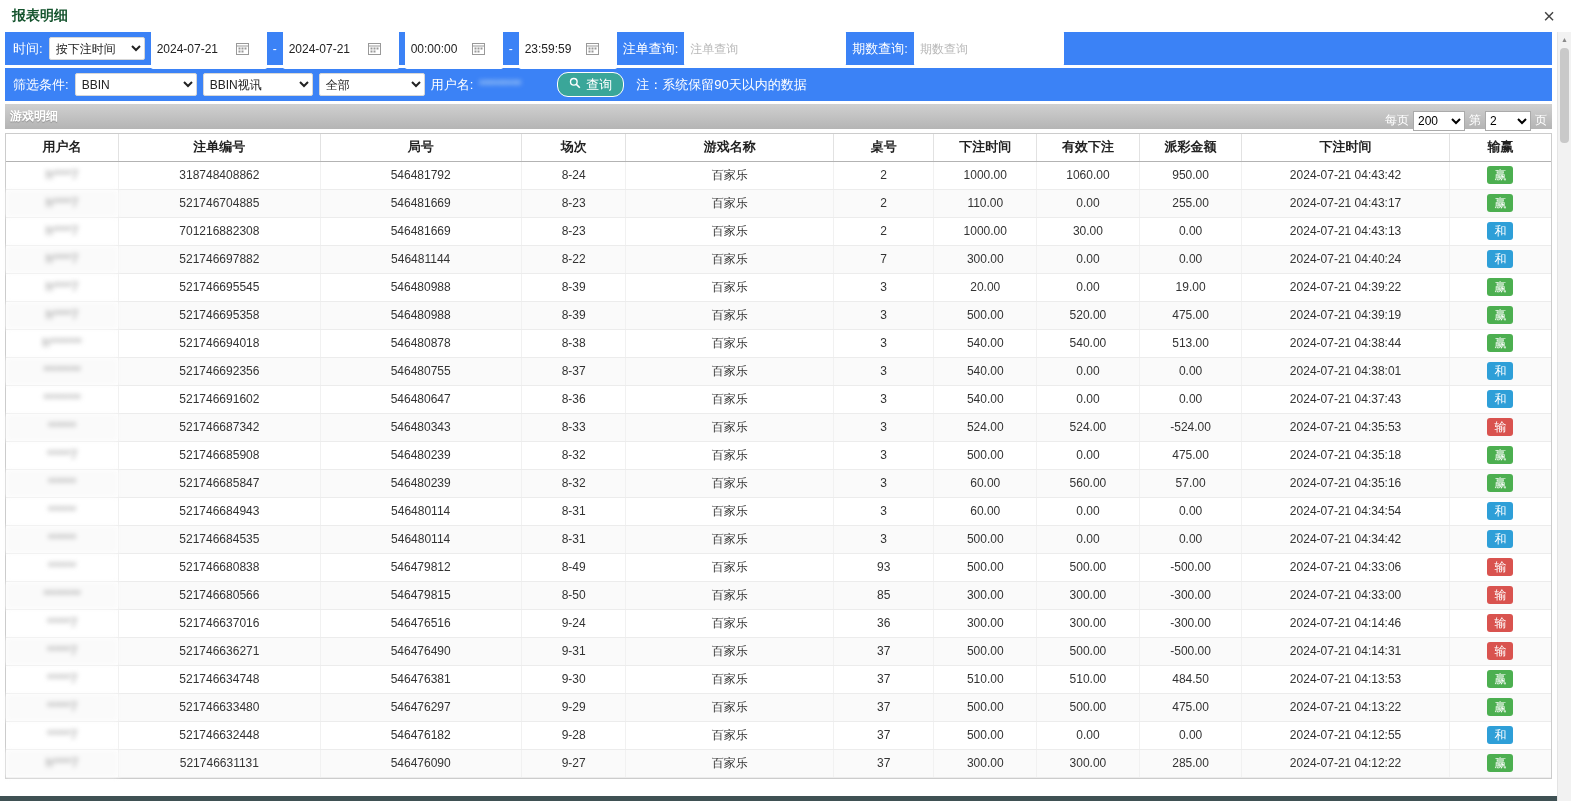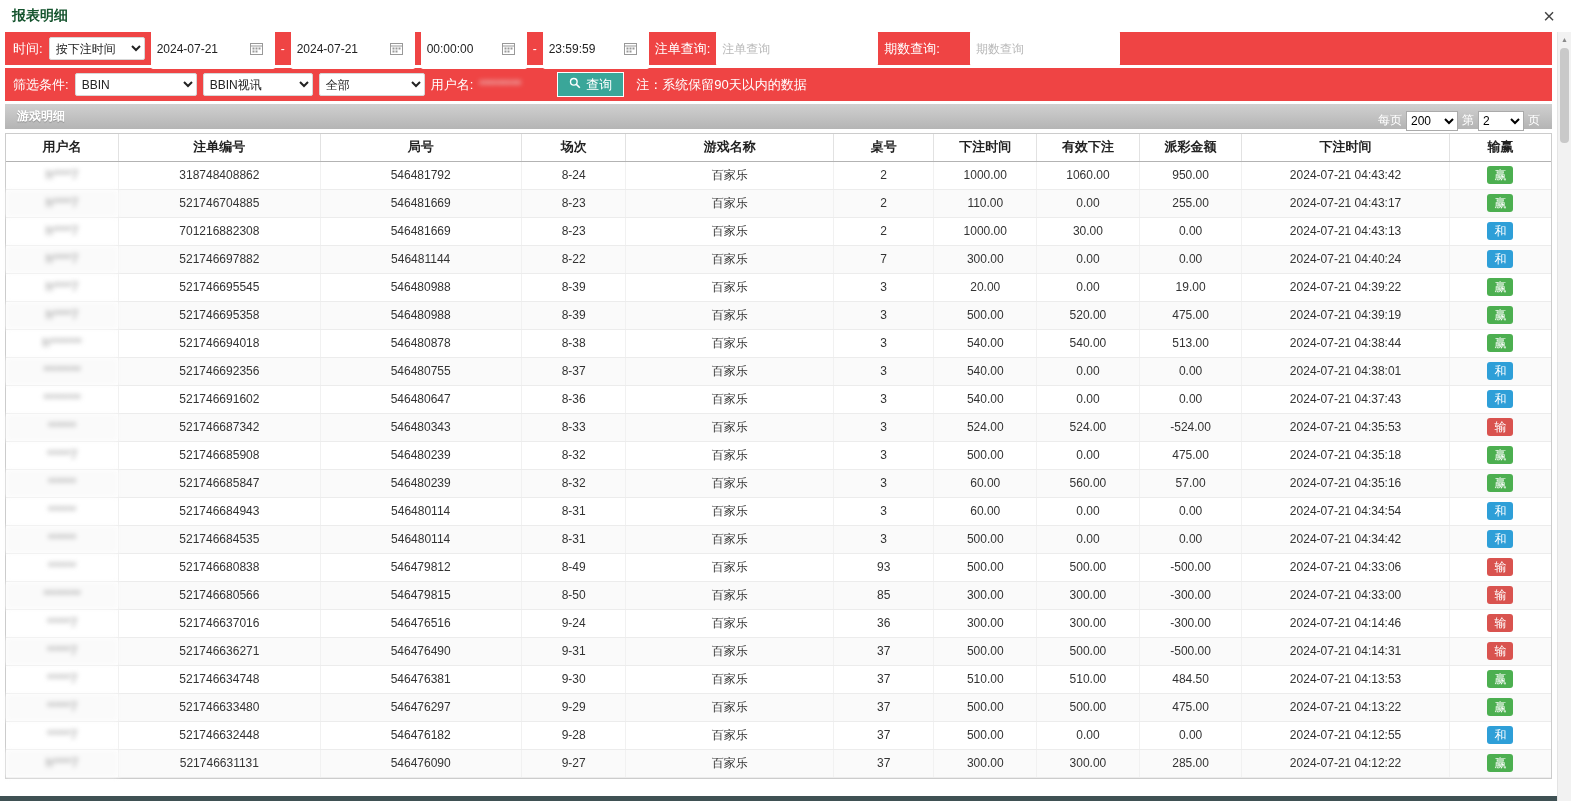--- a/index.html
+++ b/index.html
@@ -13,38 +13,38 @@
 
   
   .titlebar { display: flex; justify-content: space-between; align-items: center; height: 32px; padding: 0 16px 0 12px; background: #fff; }
   .titlebar .title { font-size: 14px; font-weight: bold; color: #14532d; }
   .close { font-size: 20px; color: #444; cursor: pointer; line-height: 1; }
 
   
   .main { position: absolute; left: 0; right: 14px; top: 32px; bottom: 5px; padding: 0 5px; overflow: hidden; }
 
   
-  .filter-row { background: #ef4444; height: 33px; display: flex; align-items: center; padding: 0 8px; gap: 6px; margin-bottom: 3px; }
+  .filter-row { background: #3b82f6; height: 33px; display: flex; align-items: center; padding: 0 8px; gap: 6px; margin-bottom: 3px; }
   .flabel { color: #fff; font-size: 13px; white-space: nowrap; }
   .dash { color: #fff; font-size: 12px; }
   select.ctl { height: 23px; font-size: 12px; border: 1px solid #d7d7d7; border-radius: 2px; background: #fff; color: #222; padding: 0 2px; }
   .w-timetype { width: 96px; } .w-vendor { width: 122px; } .w-platform { width: 110px; } .w-scope { width: 106px; }
-  .date-wrap { display: flex; align-items: center; background: #fff; border-radius: 2px; height: 40px; padding: 0 12px 0 6px; gap: 17px; }
+  .date-wrap { display: flex; align-items: center; background: #fff; border-radius: 2px; height: 40px; padding: 0 18px 0 6px; gap: 3px; }
   .date-wrap input { border: none; outline: none; font-size: 12px; width: 76px; height: 21px; color: #222; background: transparent; }
   .date-wrap.time-wrap input { width: 58px; }
   .cal-btn { display: flex; align-items: center; cursor: pointer; }
   .q-input { height: 35px; border: none; border-radius: 2px; padding: 0 6px; font-size: 12px; width: 162px; color: #222; }
   .q-input::placeholder { color: #b8b8b8; }
-  .q-input.period { width: 150px; margin-left: 24px; }
+  .q-input.period { width: 150px; }
   .redacted-filter { color: #eaf6f4; filter: blur(2.5px); font-size: 12px; min-width: 72px; }
-  .search-btn { display: flex; align-items: center; gap: 5px; height: 25px; padding: 0 11px; background: #3aa699; border: 1px solid #fff; border-radius: 0; color: #fff; font-size: 13px; cursor: pointer; }
+  .search-btn { display: flex; align-items: center; gap: 5px; height: 25px; padding: 0 11px; background: #3aa699; border: 1px solid #fff; border-radius: 11px; color: #fff; font-size: 13px; cursor: pointer; }
   .note { color: #fff; font-size: 13px; margin-left: 6px; }
 
   
-  .gray-bar { height: 25px; background: linear-gradient(#d0d0d0, #b4b4b4); display: flex; align-items: center; justify-content: space-between; padding: 0 12px; margin-bottom: 4px; }
+  .gray-bar { height: 25px; background: linear-gradient(#d0d0d0, #b4b4b4); display: flex; align-items: center; justify-content: space-between; padding: 0 5px; margin-bottom: 4px; }
   .bar-title { color: #fff; font-size: 12px; font-weight: bold; text-shadow: 0 1px 1px rgba(0,0,0,0.25); }
   .pager { display: flex; align-items: center; gap: 4px; color: #fff; font-size: 12px; margin-top: 8px; }
   .pager select { height: 20px; font-size: 12px; border: 1px solid #aaa; background: #fff; }
   .pp-select { width: 52px; } .pg-select { width: 46px; }
 
   
   .table-wrap { border: 1px solid #ccc; background: #fff; }
   table { border-collapse: collapse; table-layout: fixed; width: 100%; }
   th { height: 27px; font-size: 13px; font-weight: bold; color: #222; background: #fff; border-bottom: 1px solid #b3b3b3; border-right: 1px solid #e2e2e2; white-space: nowrap; }
   th:last-child { border-right: none; }

